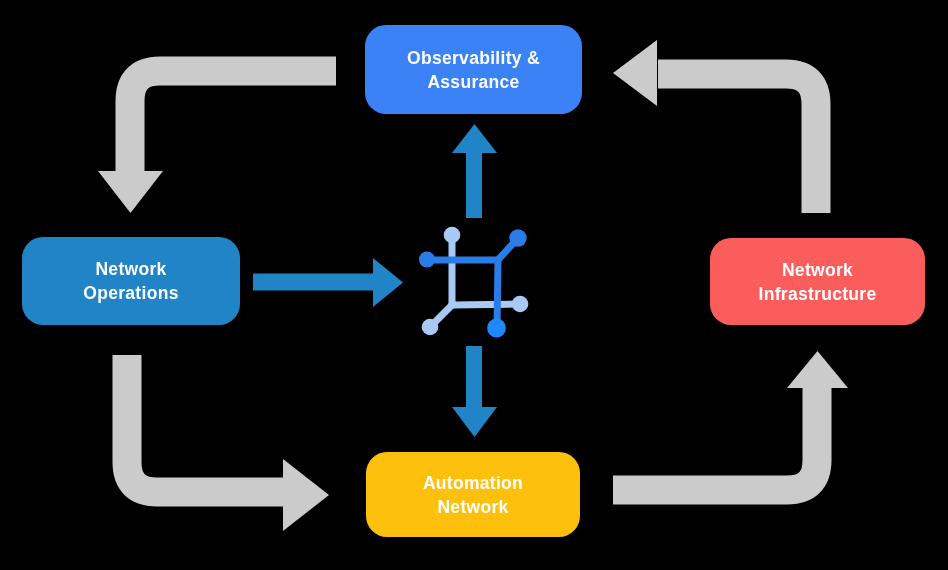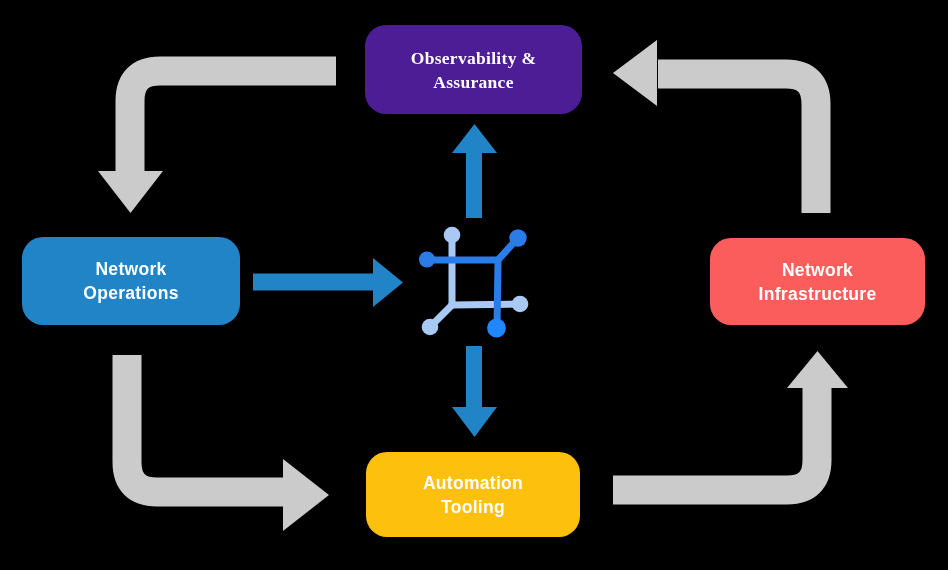--- a/index.html
+++ b/index.html
@@ -111,33 +111,33 @@
         <path d="M498 260 L518 238"></path>
       </g>
       <g style="fill: rgb(42, 124, 232);">
         <circle cx="427" cy="259.5" r="8"></circle>
         <circle cx="518" cy="238" r="8.7"></circle>
       </g>
       <circle cx="496.5" cy="328" r="9.4" style="fill: rgb(31, 136, 252);"></circle>
     </g>
   </svg>
 
-  <div class="node-box box-observability" style="background: #4c1d95; font-family: Liberation Serif, serif;">
+  <div class="node-box box-observability" style="background: #3b82f6;">
     <span class="box-label">Observability &amp;
 Assurance</span>
   </div>
 
   <div class="node-box box-operations" style="background: rgb(33, 132, 198);">
     <span class="box-label">Network
 Operations</span>
   </div>
 
   <div class="node-box box-infrastructure" style="background: rgb(251, 93, 93);">
     <span class="box-label">Network
 Infrastructure</span>
   </div>
 
   <div class="node-box box-automation" style="background: rgb(253, 193, 13);">
     <span class="box-label">Automation
-Tooling</span>
+Network</span>
   </div>
 
 </div>
 
 </body></html>

